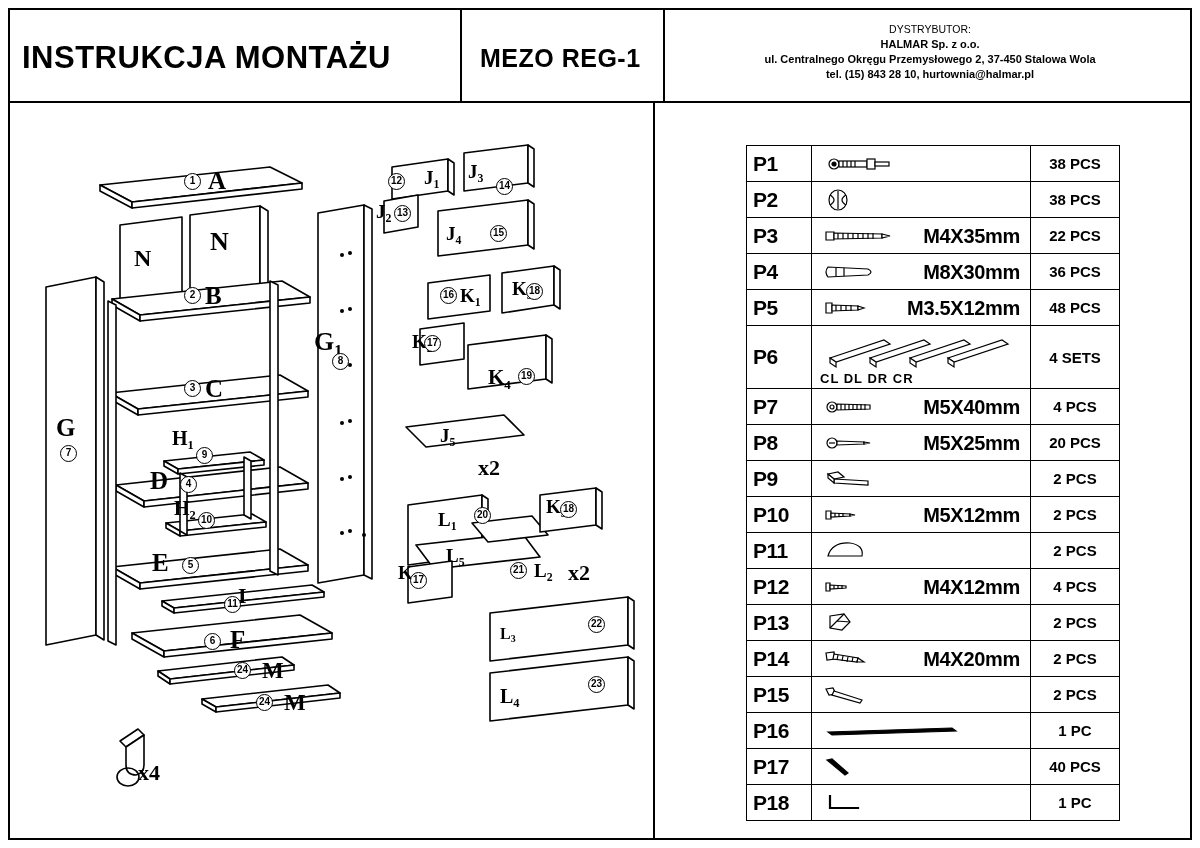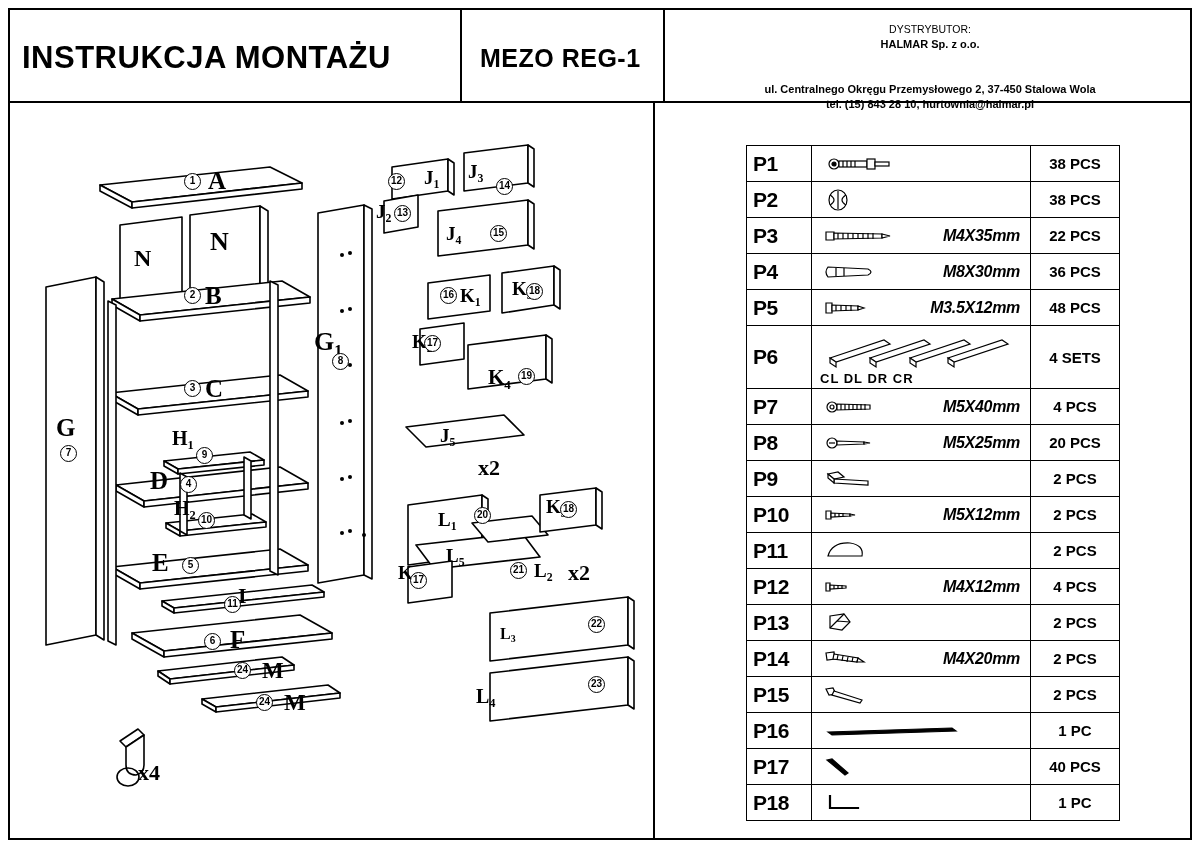--- a/index.html
+++ b/index.html
@@ -75,21 +75,21 @@
     position: absolute;
     left: 660px;
     top: 12px;
     width: 520px;
     text-align: center;
     line-height: 15px;
     font-size: 11.5px;
   }
   .hdr-dist .d1 { font-size: 10.5px; }
   .hdr-dist .d2 { font-weight: bold; font-size: 11px;}
-  .hdr-dist .d3 { font-weight: bold; font-size: 11px; margin-top: 30px;}
+  .hdr-dist .d3 { font-weight: bold; font-size: 11px;}
   .hdr-dist .d4 { font-weight: bold; font-size: 11px;}
 
   
   .vsplit {
     position: absolute;
     left: 653px;
     top: 103px;
     width: 2px;
     height: 737px;
     background: #000;
@@ -136,24 +136,23 @@
     align-items: center;
   }
   .pic-svg {
     margin-left: 12px;
   }
   .dim {
     position: absolute;
     right: 10px;
     top: 50%;
     transform: translateY(-50%);
-    font-size: 16px;
+    font-size: 20px;
     font-weight: bold;
     letter-spacing: -0.3px;
-    font-style: italic;
   }
   .tall-row td { height: 62px; }
   .rail-labels {
     position: absolute;
     left: 8px;
     bottom: 1px;
     font-size: 13px;
     font-weight: bold;
     letter-spacing: 1px;
   }
@@ -357,21 +356,21 @@
     <div class="dlabel" style="left:448px; top:180px; font-size:19px;"><span>K</span><span class="sub">1</span></div>
     <div class="dlabel" style="left:400px; top:226px; font-size:19px;"><span>K</span><span class="sub">2</span></div>
     <div class="dlabel" style="left:386px; top:457px; font-size:19px;"><span>K</span><span class="sub">2</span></div>
     <div class="dlabel" style="left:500px; top:173px; font-size:19px;"><span>K</span><span class="sub">3</span></div>
     <div class="dlabel" style="left:534px; top:391px; font-size:19px;"><span>K</span><span class="sub">3</span></div>
     <div class="dlabel" style="left:441px; top:260px; font-size:21px;margin-left:35px;"><span>K</span><span class="sub">4</span></div>
 
     <div class="dlabel" style="left:426px; top:404px; font-size:19px;"><span>L</span><span class="sub">1</span></div>
     <div class="dlabel" style="left:522px; top:455px; font-size:19px;"><span>L</span><span class="sub">2</span></div>
     <div class="dlabel" style="left:488px; top:520px; font-size:16px;"><span>L</span><span class="sub">3</span></div>
-    <div class="dlabel" style="left:464px; top:580px; font-size:20px;"><span>L</span><span class="sub">4</span></div>
+    <div class="dlabel" style="left:488px; top:580px; font-size:20px;"><span>L</span><span class="sub">4</span></div>
     <div class="dlabel" style="left:434px; top:440px; font-size:19px;"><span>L</span><span class="sub">5</span></div>
 
     
     <div class="dlabel" style="left:466px; top:350px; font-size:22px;"><span>x2</span></div>
     <div class="dlabel" style="left:556px; top:455px; font-size:22px;"><span>x2</span></div>
     <div class="dlabel" style="left:126px; top:655px; font-size:22px;"><span>x4</span></div>
 
     
     <div class="num" style="left:172px; top:68px;">1</div>
     <div class="num" style="left:172px; top:182px;">2</div>

